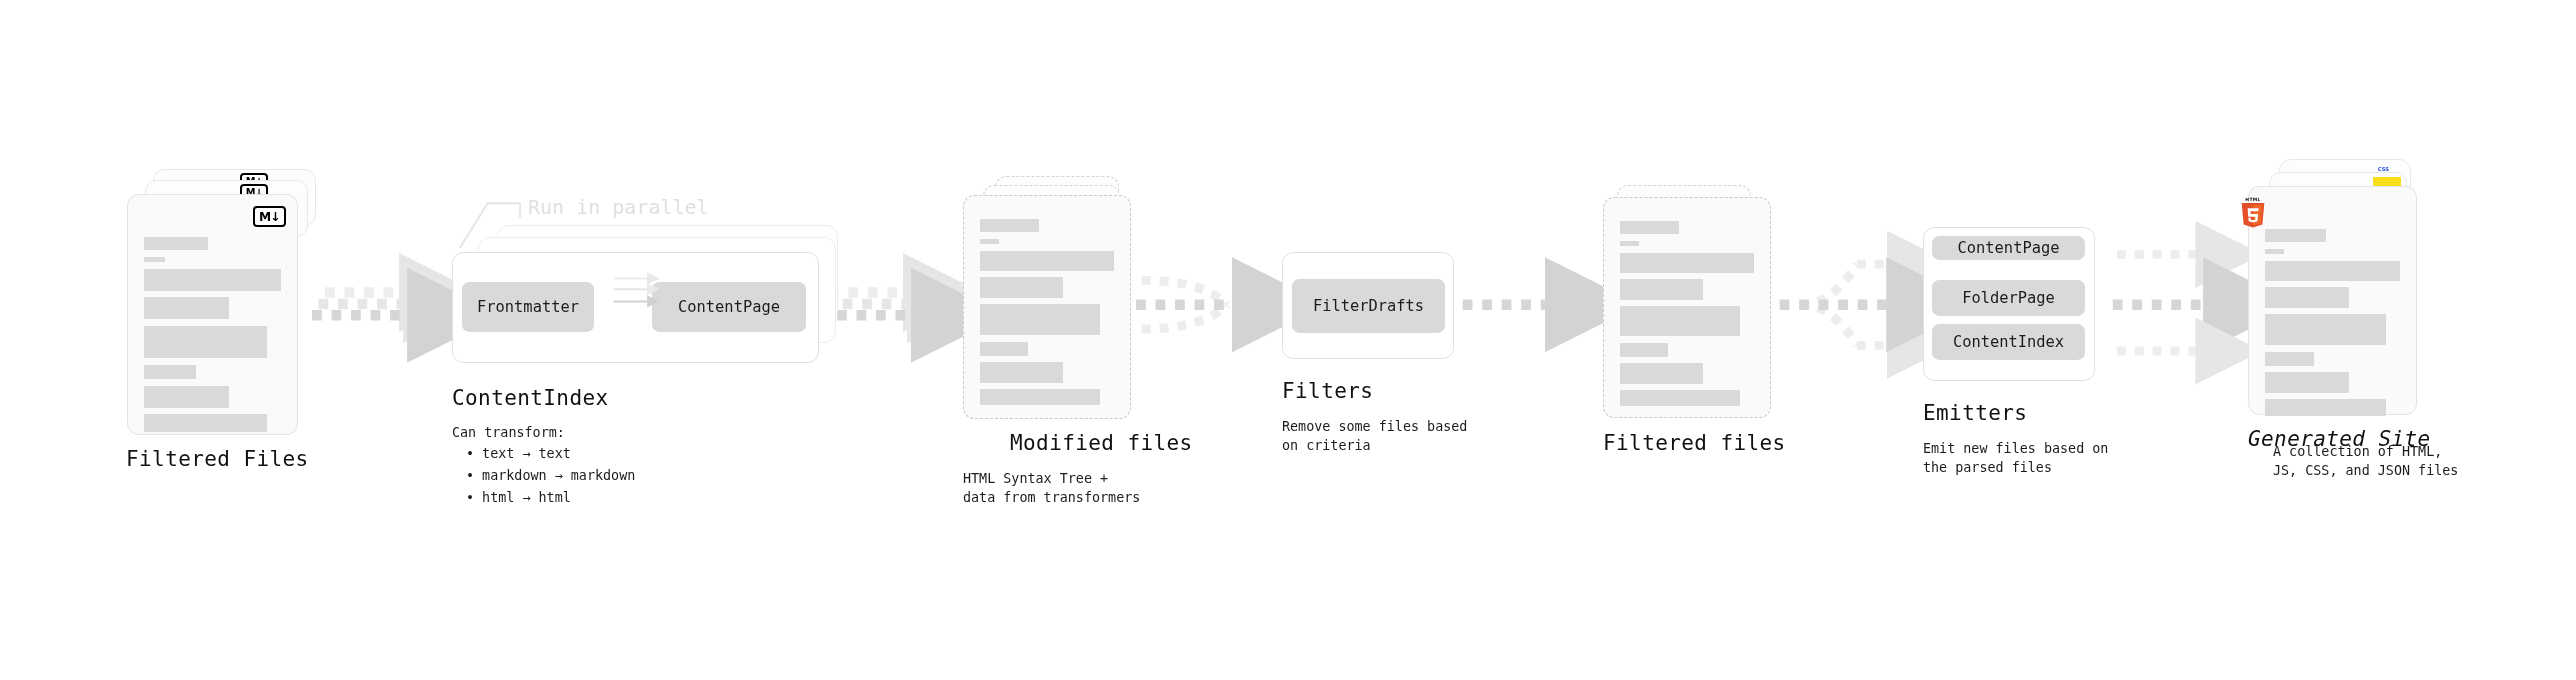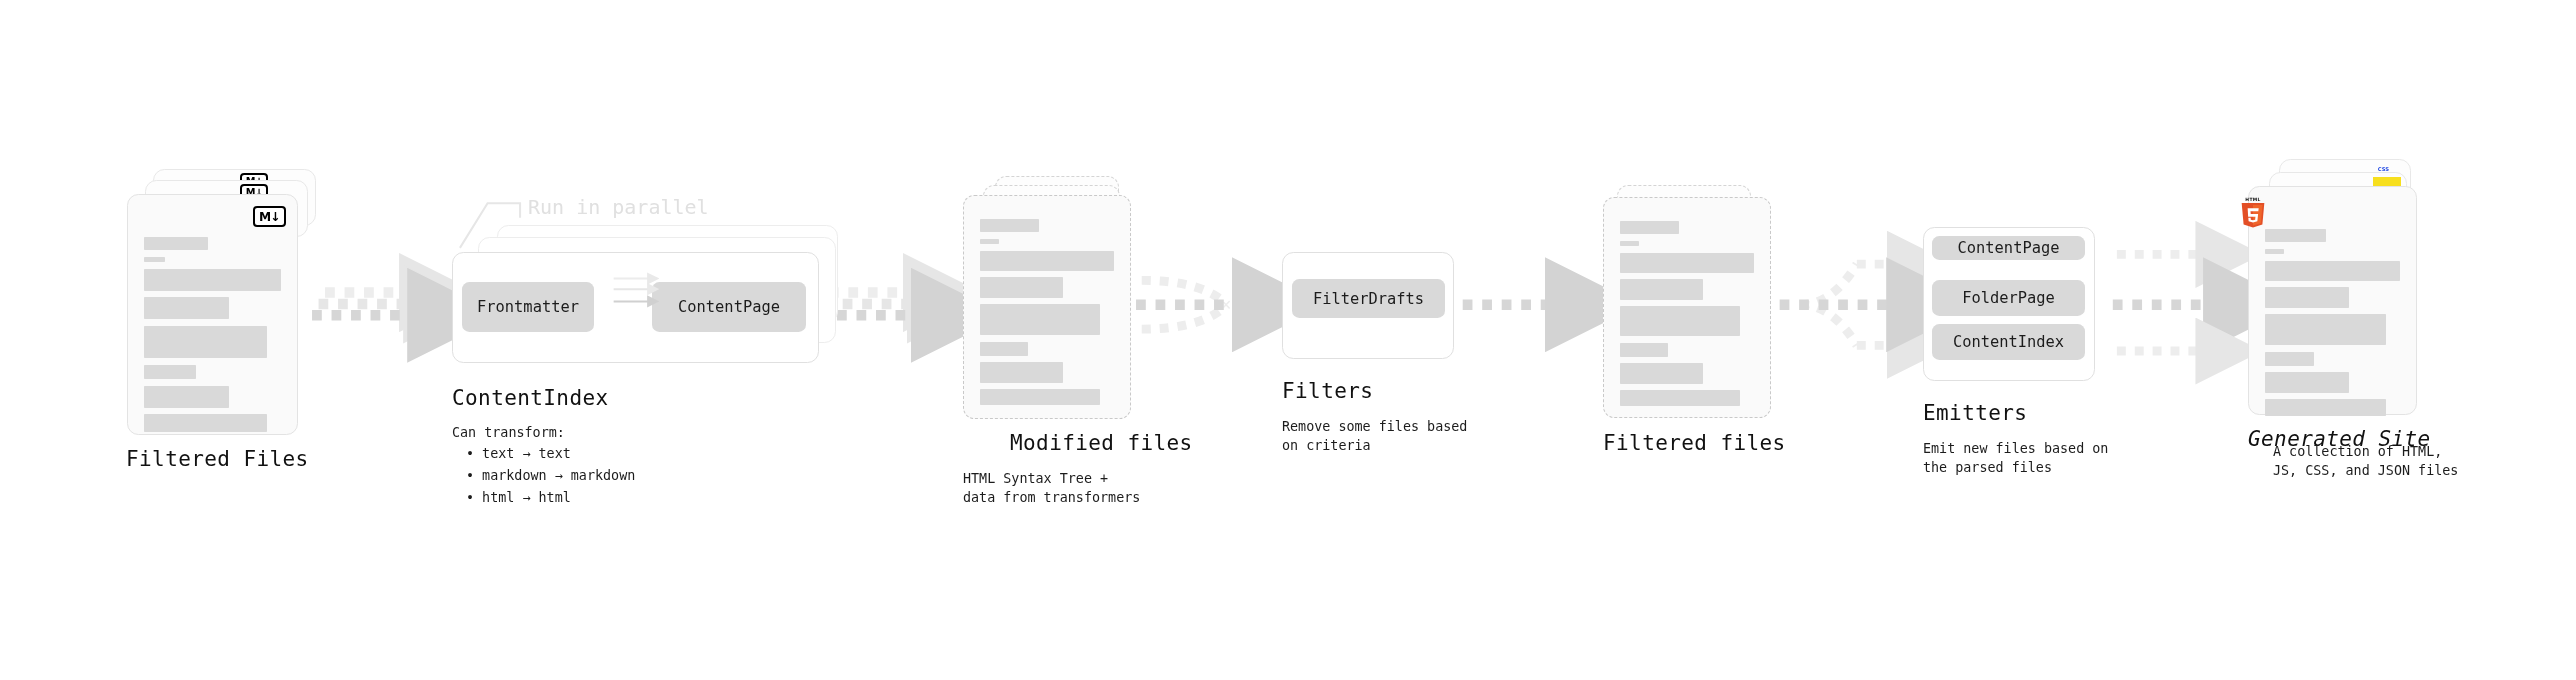--- a/index.html
+++ b/index.html
@@ -286,21 +286,21 @@
     <div class="title" style="left:963px; top:431px;padding-left:47px;">Modified files</div>
 
     <div class="subtitle" style="left:963px; top:469px;">HTML Syntax Tree +
 data from transformers</div>
   </div>
 
   <div class="node">
 
     <div class="groupbox" style="left:1282px; top:252px; width:172px; height:107px;"></div>
 
-    <div class="pill" style="left:1292px; top:279px; width:153px; height:39px;">FilterDrafts</div>
+    <div class="pill" style="left:1292px; top:279px; width:153px; height:54px;">FilterDrafts</div>
 
     <div class="title" style="left:1282px; top:379px;">Filters</div>
 
     <div class="subtitle" style="left:1282px; top:417px;">Remove some files based
 on criteria</div>
   </div>
 
   <div class="node">
 
     <div class="ghost dashed" style="left:1617px; top:185px; width:134px; height:49px;"></div>

